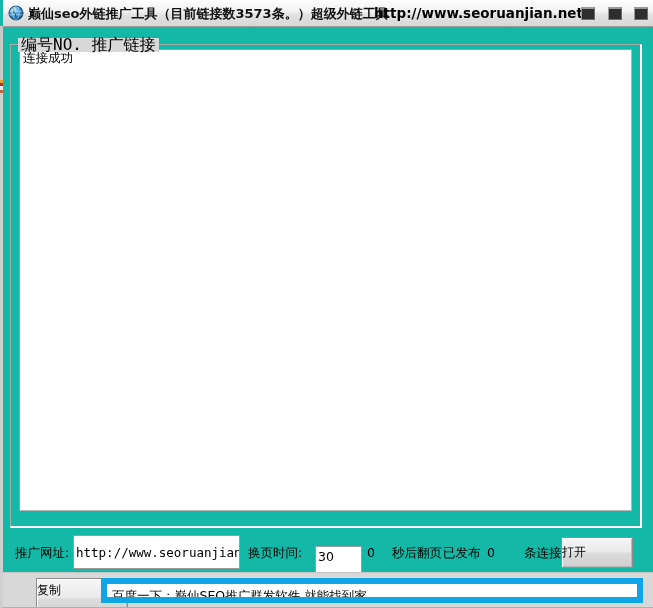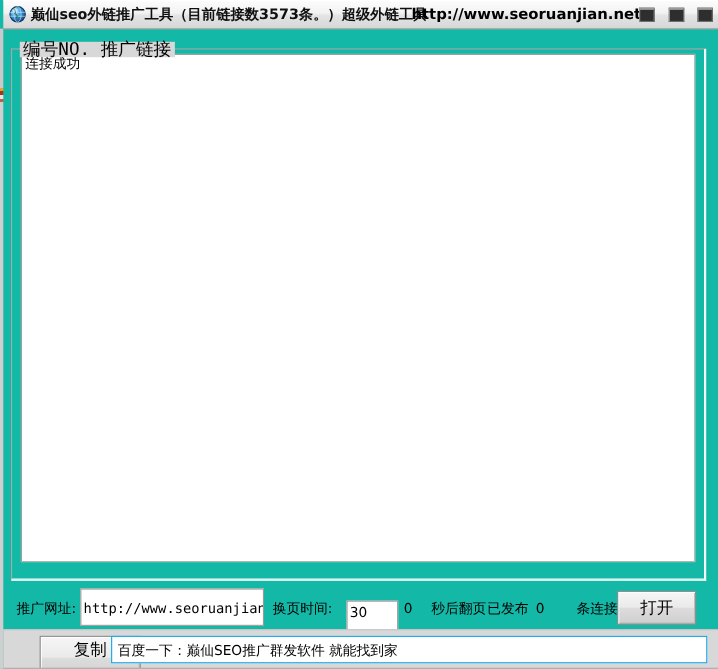--- a/index.html
+++ b/index.html
@@ -219,22 +219,22 @@
   #pub-label   { left: 440px; top: 11px; }
   #pub-count   { left: 484px; top: 11px; }
   #conn-label  { left: 521px; top: 11px; }
 
   .btn {
     position: absolute;
     background: linear-gradient(to bottom, #f6f6f6 0%, #eaeaea 48%, #dcdcdc 52%, #cfcfcf 100%);
     border: 1px solid #8e8e8e;
     box-shadow: inset 1px 1px 0 #ffffff, inset -1px -1px 0 #b9b9b9;
     box-sizing: border-box;
-    text-align: center;
-    font-size: 15px;
+    text-align: left;
+    font-size: 12px;
     color: #000000;
     cursor: default;
     font-family: "DejaVu Sans", "Liberation Sans", sans-serif;
   }
   #open-button {
     left: 558px;
     top: 4px;
     width: 72px;
     height: 31px;
     line-height: 29px;
@@ -257,21 +257,21 @@
     height: 40px;
     line-height: 23px;
   }
   #promo-field {
     position: absolute;
     left: 98px;
     top: 5px;
     width: 542px;
     height: 25px;
     background: #ffffff;
-    border: 1px solid #0ea5e9;
+    border: 6px solid #0ea5e9;
     box-sizing: border-box;
     line-height: 23px;
     padding-left: 5px;
     font-size: 12.5px;
     color: #000000;
     white-space: nowrap;
     overflow: hidden;
     font-family: "DejaVu Sans", "Liberation Sans", sans-serif;
   }
   #footer-bottom-line {

